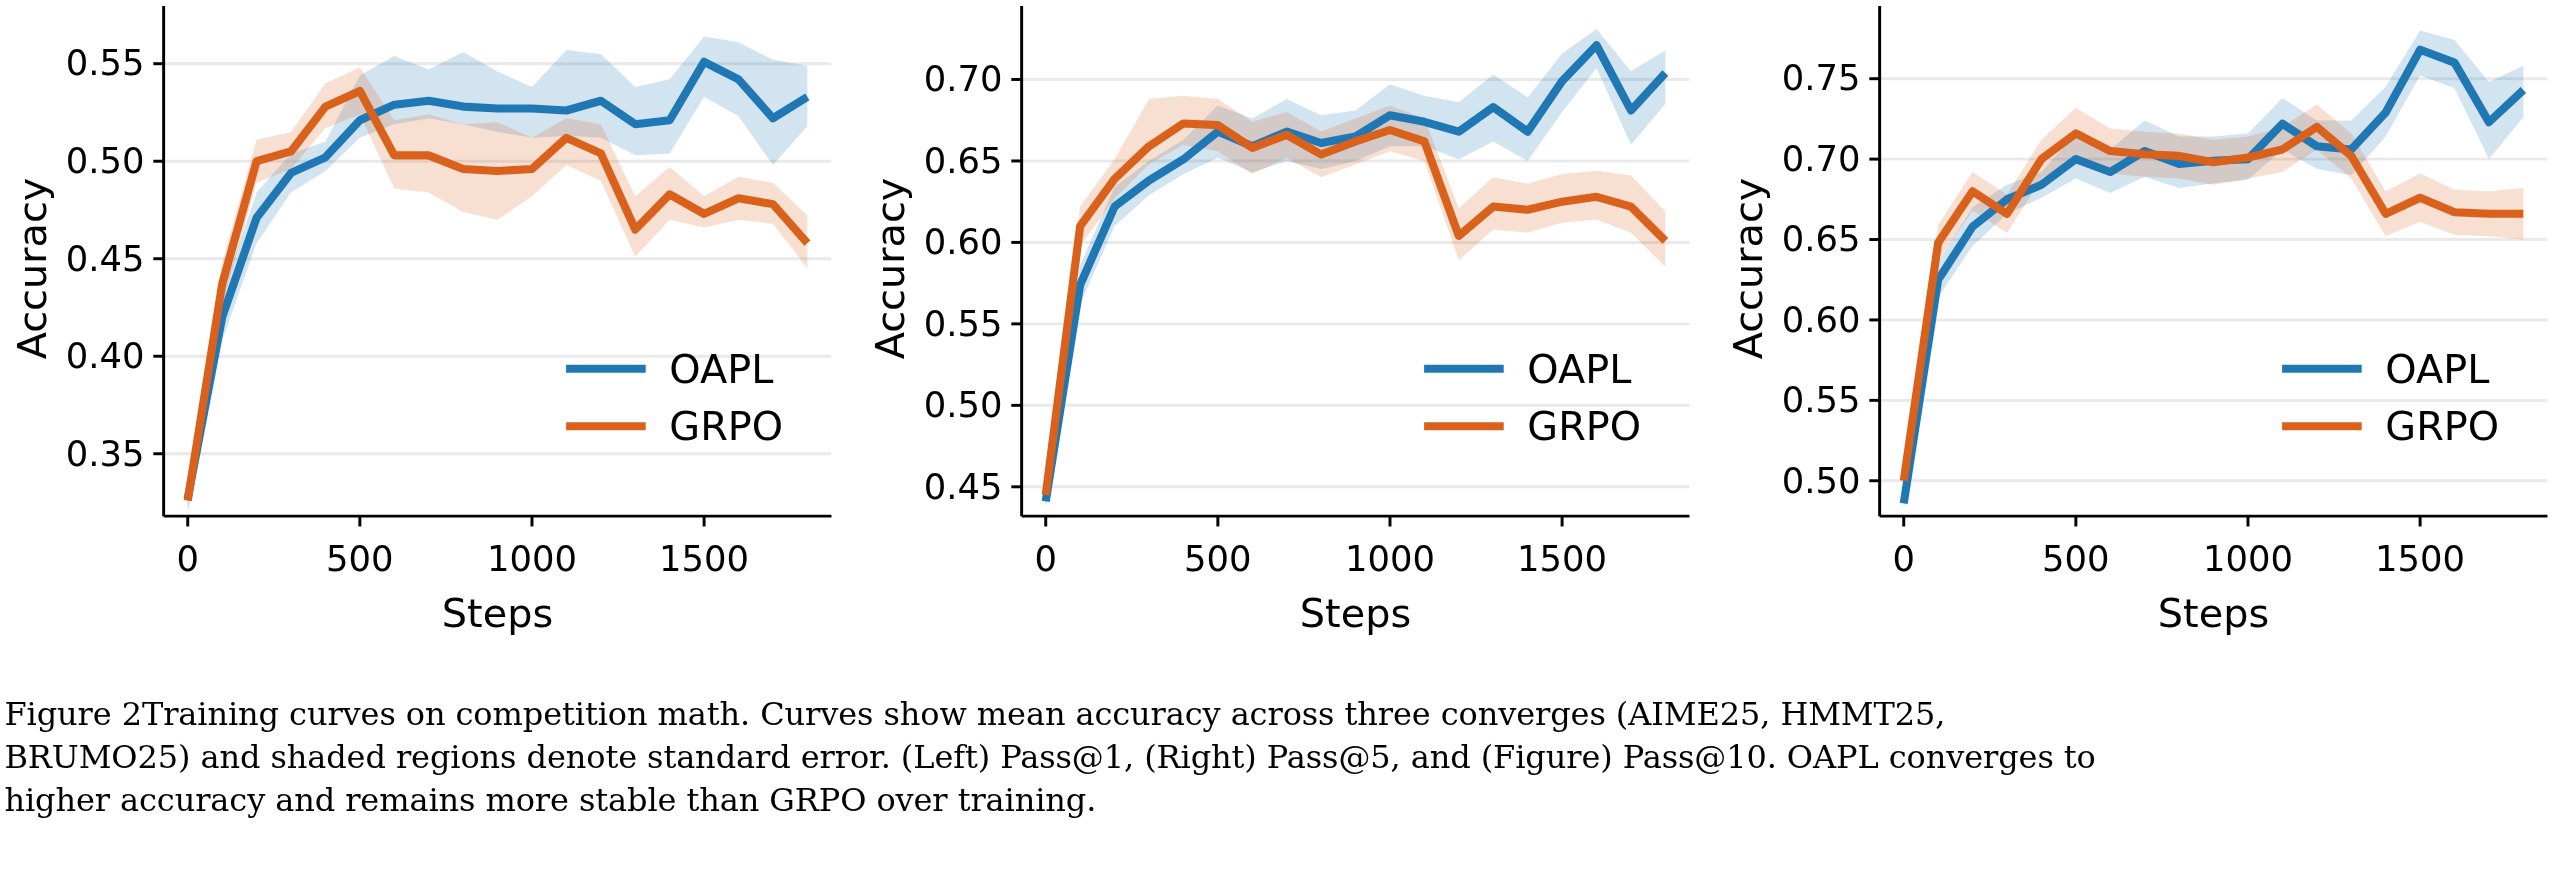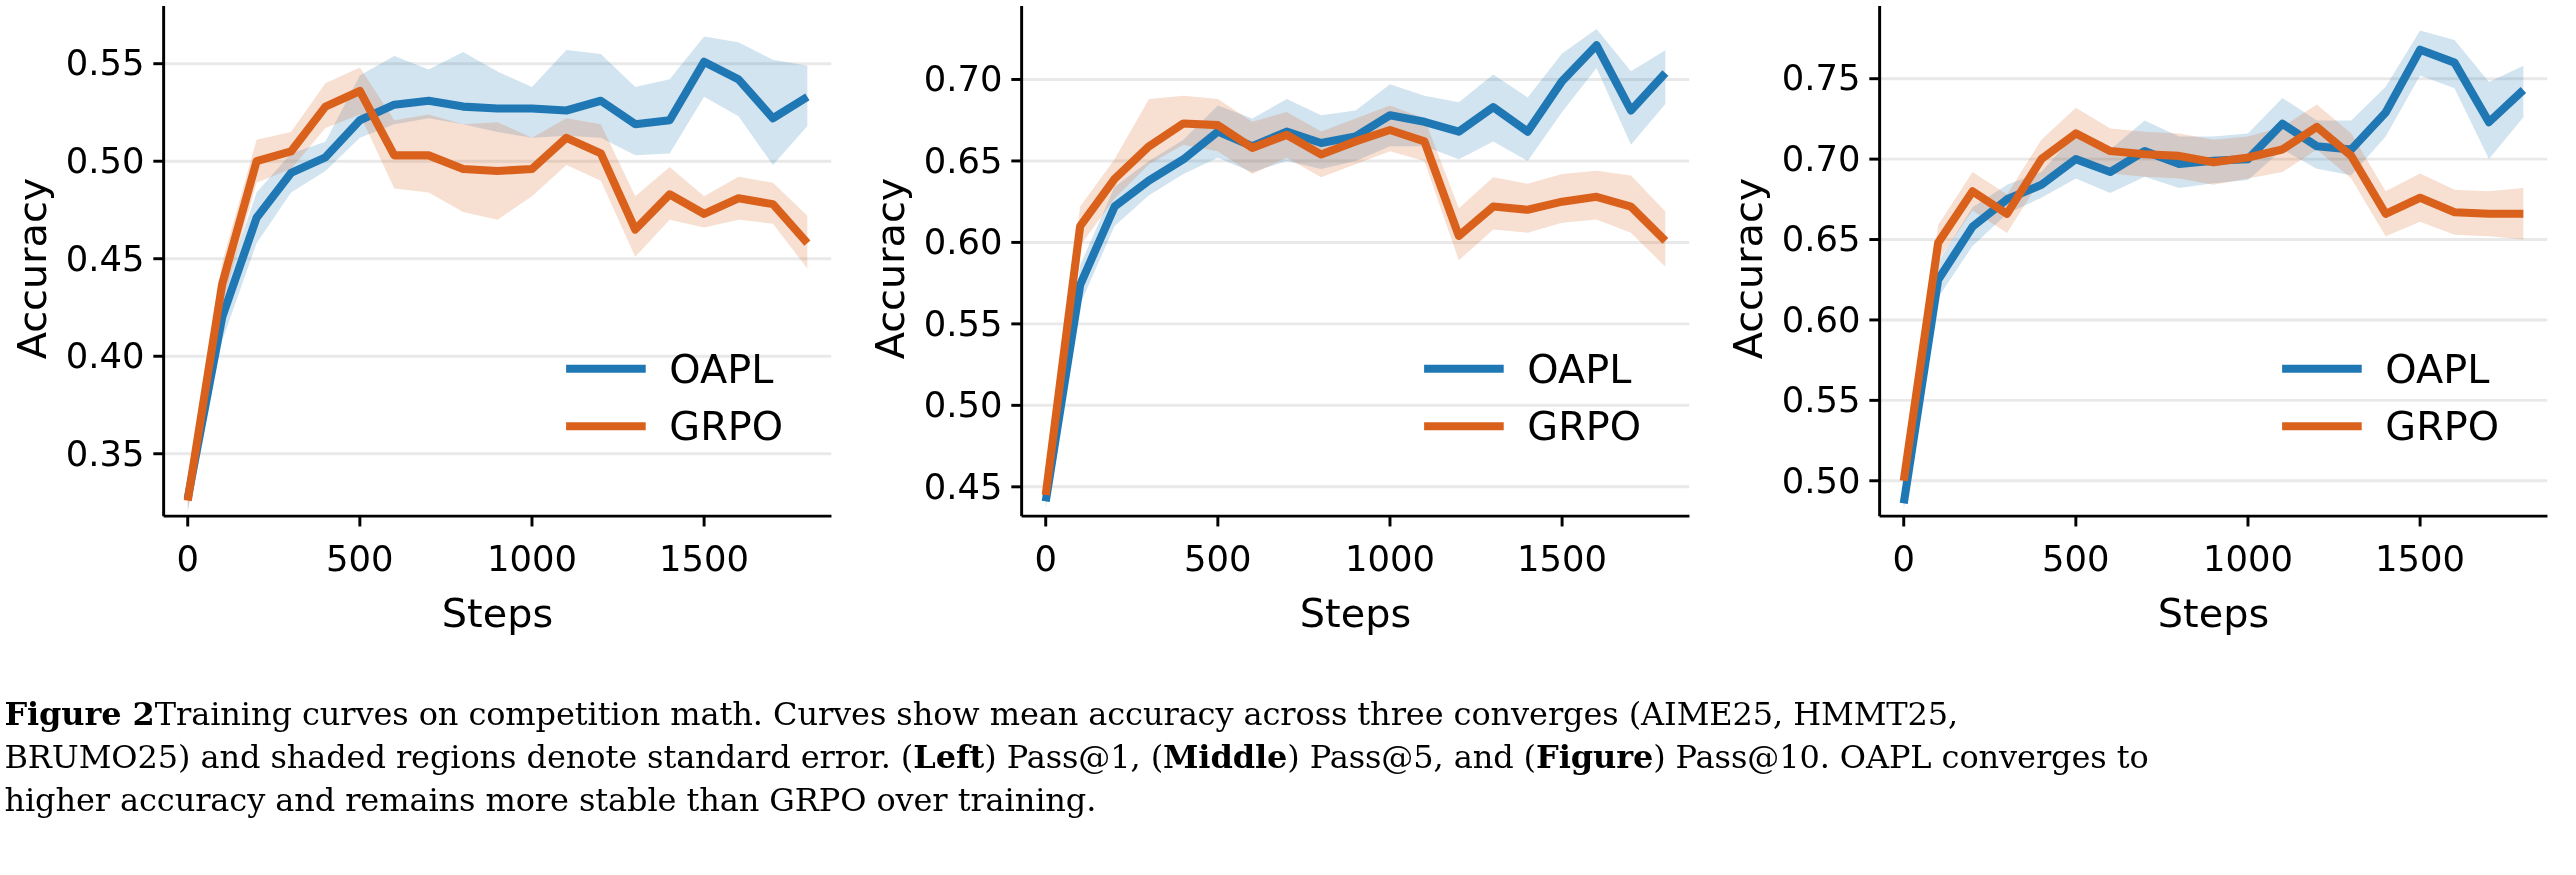--- a/index.html
+++ b/index.html
@@ -34,21 +34,21 @@
     top: 693px;
     width: 2572px;
     font-family: "DejaVu Serif", serif;
     font-size: 32px;
     line-height: 1.34;
     color: #000000;
     text-align: justify;
     text-justify: inter-word;
     letter-spacing: -0.1px;
   }
-  #caption b { font-weight: bold; }
+  #caption b { font-weight: normal; }
   .cap-line { white-space: nowrap; }
 </style>
 </head>
 <body>
 
 <div id="figure-root">
 
   <div id="panels">
     <div class="panel">
       <svg class="panel-svg" width="858" height="649" viewBox="0 0 1164 880">
@@ -184,19 +184,19 @@
           <line x1="768" x2="876" y1="578" y2="578" stroke="#d9611c" stroke-width="11"></line>
           <text x="908" y="597" text-anchor="start" font-family="&quot;DejaVu Sans&quot;, sans-serif" font-size="54" fill="#000000">GRPO</text>
         </svg>
     </div>
   </div>
 
   <div id="caption">
     <span class="cap-line">
       <b>Figure 2</b><span>Training curves on competition math.  Curves show mean accuracy across three converges (AIME25, HMMT25,</span>
     </span><br>
-    <span class="cap-line"><span>BRUMO25) and shaded regions denote standard error. (</span><b>Left</b><span>) Pass@1, (</span><b>Middle</b><span>) Pass@5, and (</span><b>Figure</b><span>) Pass@10. OAPL converges to</span>
+    <span class="cap-line"><span>BRUMO25) and shaded regions denote standard error. (</span><b>Left</b><span>) Pass@1, (</span><b>Right</b><span>) Pass@5, and (</span><b>Figure</b><span>) Pass@10. OAPL converges to</span>
     </span><br>
     <span class="cap-line"><span>higher accuracy and remains more stable than GRPO over training.</span></span>
   </div>
 
 </div>
 
 
 </body></html>

